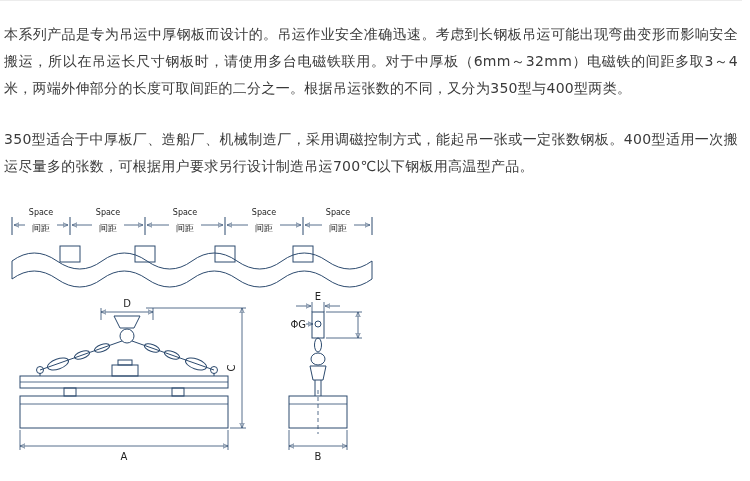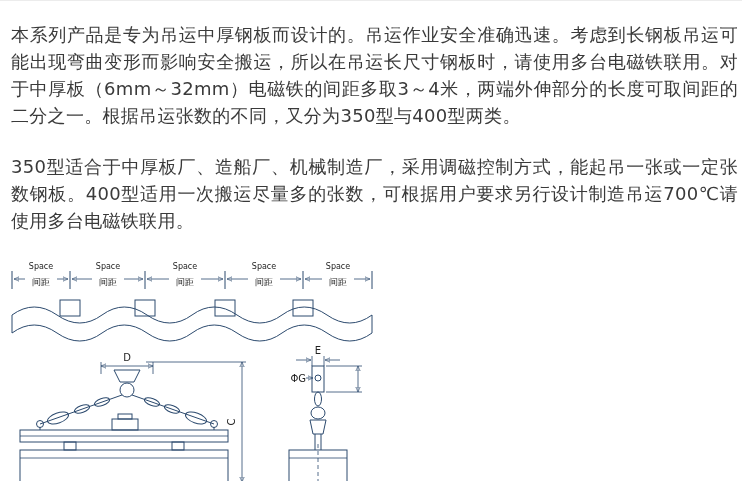--- a/index.html
+++ b/index.html
@@ -7,22 +7,22 @@
     width:750px; height:481px; overflow:hidden;
     font-family:"DejaVu Sans","Liberation Sans",sans-serif;
   }
   .page {
     width:742px; height:100%;
     padding:20px 4px 0 4px;
     border-top:1px solid #ececec;
     box-sizing:border-box;
   }
   .para {
-    margin:0 0 24px 7px;
-    font-size:18px;
+    margin:0 0 24px 0;
+    font-size:14px;
     line-height:27px;
     letter-spacing:0.3px;
     color:#3a3a3a;
     text-align:justify;
   }
   .diagram-wrap { margin-top:16px; margin-left:2px; }
   
   .ln line, .ln path, .ln rect, .ln ellipse, .ln circle, .ln polygon {
     stroke:#2c4a6e; stroke-width:1; fill:none;
   }
@@ -33,21 +33,21 @@
   .dim-lbl  { font-size:10px; fill:#1a1a1a; }
   .mag { fill:#b9e2f4; stroke:#2c4a6e; stroke-width:1; }
   .whitefill { fill:#ffffff; }
 </style>
 </head>
 <body>
 
 <div class="page">
 
   <p class="para">本系列产品是专为吊运中厚钢板而设计的。吊运作业安全准确迅速。考虑到长钢板吊运可能出现弯曲变形而影响安全搬运，所以在吊运长尺寸钢板时，请使用多台电磁铁联用。对于中厚板（6mm～32mm）电磁铁的间距多取3～4米，两端外伸部分的长度可取间距的二分之一。根据吊运张数的不同，又分为350型与400型两类。</p>
-  <p class="para">350型适合于中厚板厂、造船厂、机械制造厂，采用调磁控制方式，能起吊一张或一定张数钢板。400型适用一次搬运尽量多的张数，可根据用户要求另行设计制造吊运700℃请使用多台电磁铁联用。</p>
+  <p class="para">350型适合于中厚板厂、造船厂、机械制造厂，采用调磁控制方式，能起吊一张或一定张数钢板。400型适用一次搬运尽量多的张数，可根据用户要求另行设计制造吊运700℃以下钢板用高温型产品。</p>
 
   <div class="diagram-wrap">
     <svg class="ln" width="380" height="272" viewBox="0 0 380 272">
       <defs>
         <marker id="arr" viewBox="0 0 10 10" refX="9" refY="5" markerWidth="7" markerHeight="7" orient="auto-start-reverse">
           <path d="M0,1 L9,5 L0,9 z" fill="#2c4a6e" stroke="none"></path>
         </marker>
       </defs>
 
       <g>

